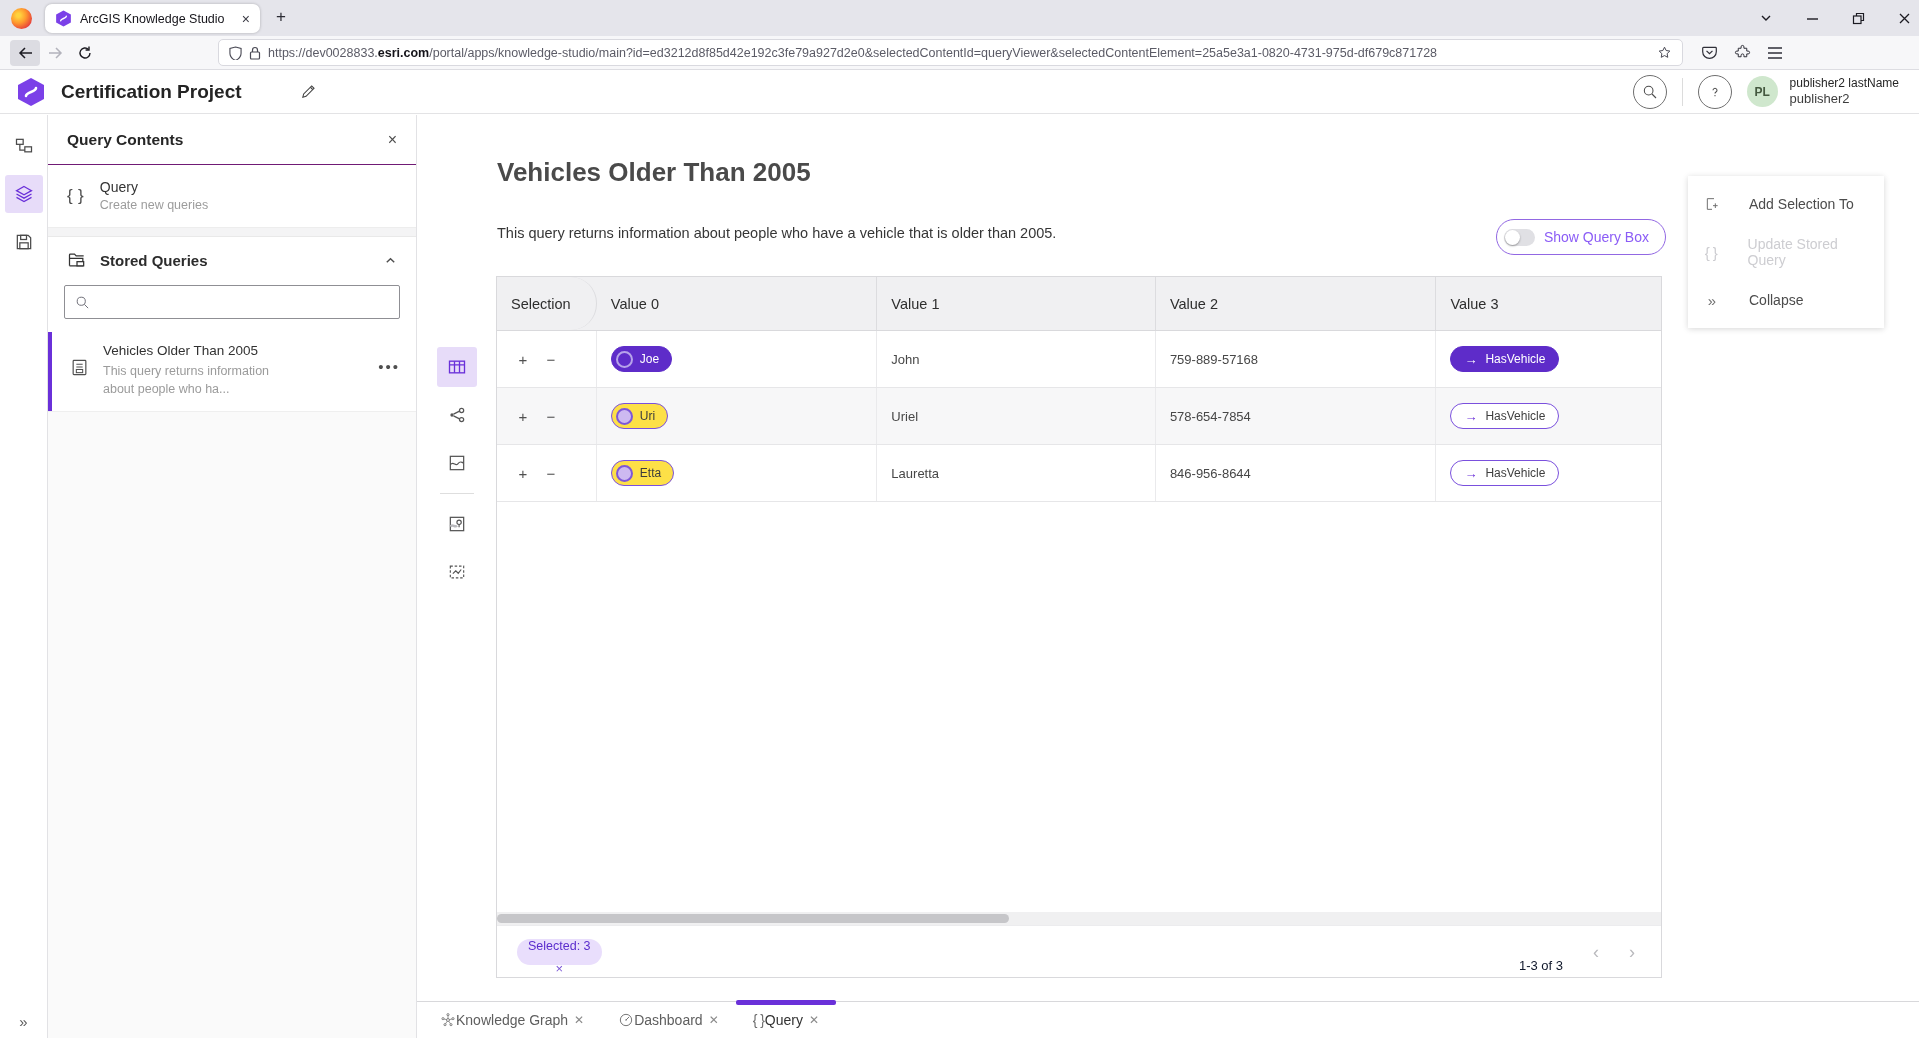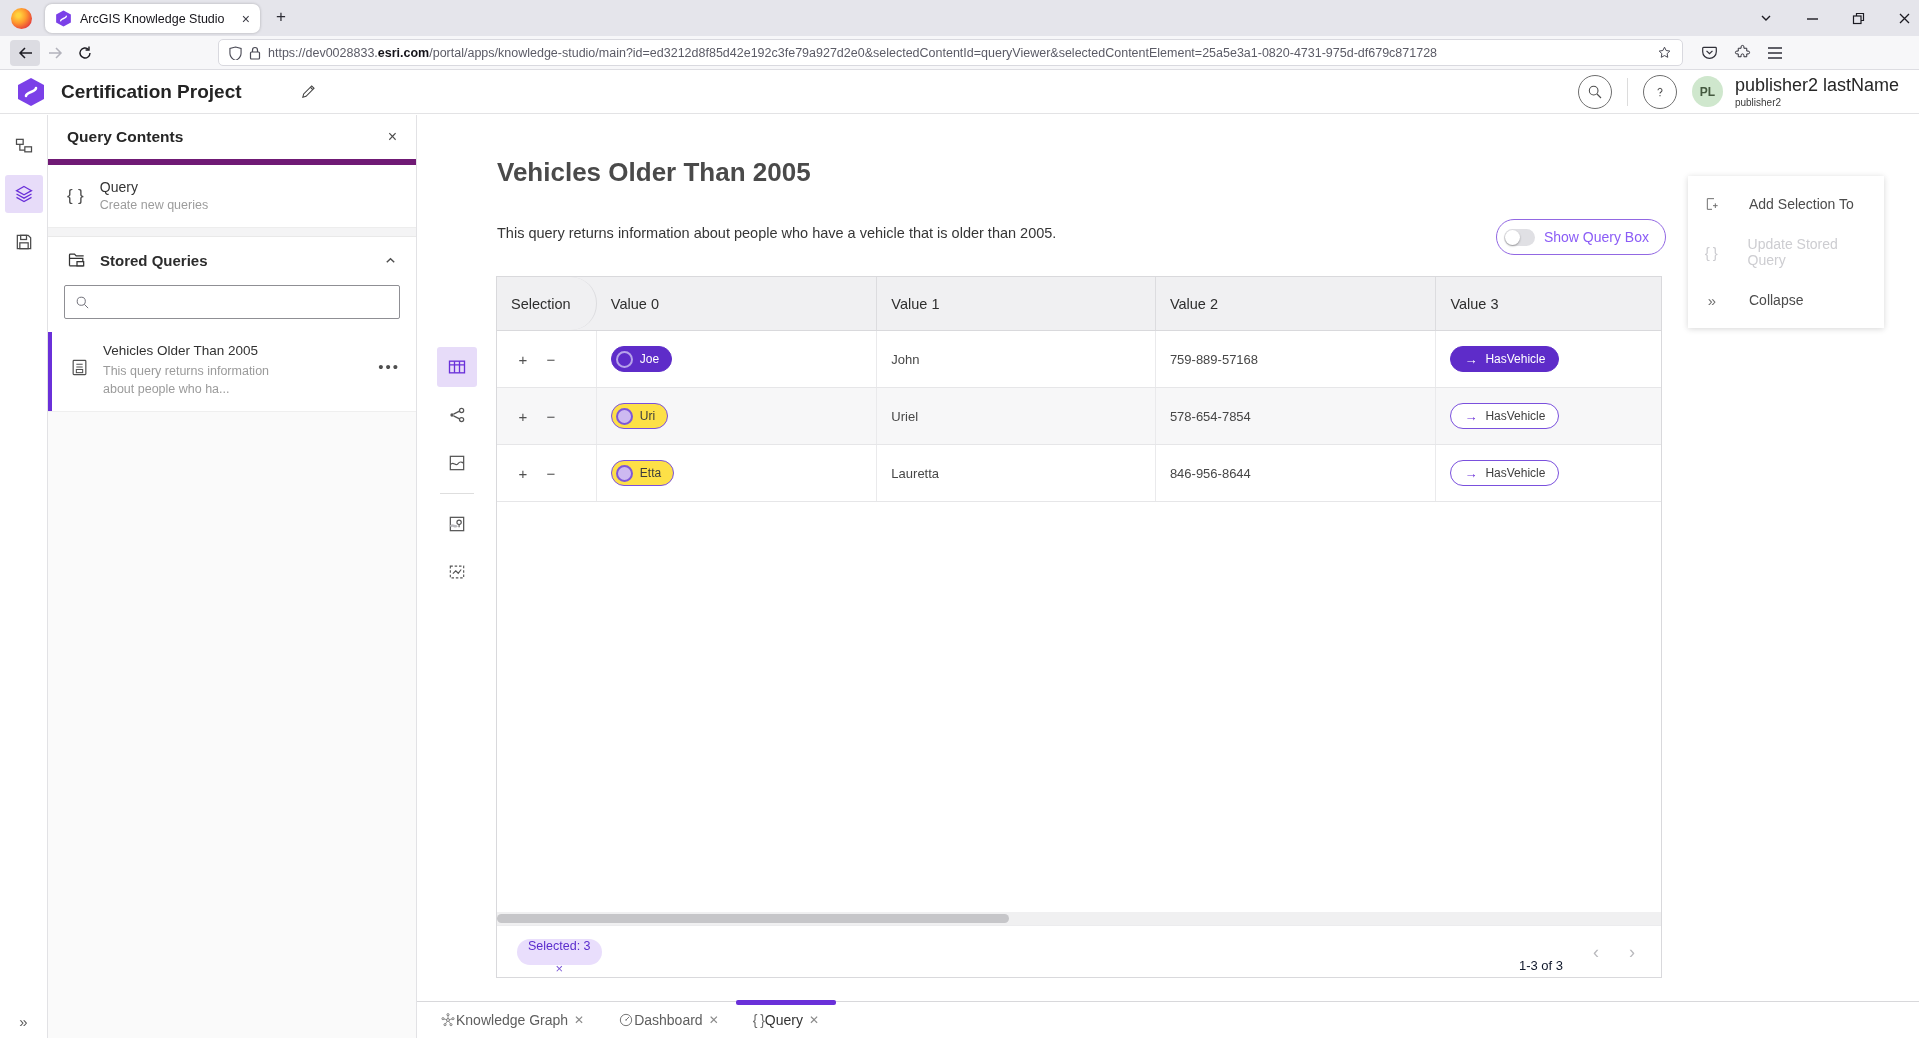--- a/index.html
+++ b/index.html
@@ -42,34 +42,34 @@
   .app-logo{width:30px;height:30px;}
   .project-title{font-size:19px;font-weight:700;color:#242424;margin-left:15px;}
   .edit-btn{background:none;border:none;margin-left:58px;color:#3f3f3f;display:flex;cursor:pointer;}
   .header-right{margin-left:auto;display:flex;align-items:center;}
   .circle-btn{width:34px;height:34px;border-radius:50%;border:1px solid #6f6f6f;background:#fff;color:#4c4c4c;
     display:flex;align-items:center;justify-content:center;cursor:pointer;}
   .hdr-divider{width:1px;height:28px;background:#dcdcdc;margin:0 15px;}
   .avatar{width:31px;height:31px;border-radius:50%;background:var(--avatar-bg);color:#44593f;font-size:12px;font-weight:700;
     display:flex;align-items:center;justify-content:center;margin:0 12px 0 15px;cursor:pointer;}
   .user-block{line-height:1.25;margin-right:4px;}
-  .user-name{font-size:18px;color:#262626;}
-  .user-sub{font-size:10px;color:#3c3c3c;}
+  .user-name{font-size:12px;color:#262626;}
+  .user-sub{font-size:13px;color:#3c3c3c;}
 
   
   .workspace{position:absolute;top:115px;left:0;right:0;bottom:0;display:flex;}
 
   .left-rail{width:48px;border-right:1px solid #e2e2e5;background:#fff;display:flex;flex-direction:column;align-items:center;padding-top:12px;}
   .rail-btn{width:38px;height:38px;border:none;background:none;color:#4b4b4b;display:flex;align-items:center;justify-content:center;
     border-radius:3px;margin-bottom:10px;cursor:pointer;}
   .rail-btn.selected{background:var(--accent-light-bg);color:var(--accent);}
   .rail-expand{margin-top:auto;margin-bottom:8px;background:none;border:none;font-size:15px;color:#5c5c5c;cursor:pointer;}
 
   .query-panel{width:369px;border-right:1px solid #e2e2e5;background:#fff;display:flex;flex-direction:column;}
-  .panel-header{height:50px;display:flex;align-items:center;padding:0 19px;border-bottom:6px solid #701a75;}
+  .panel-header{height:50px;display:flex;align-items:center;padding:0 19px;border-bottom:1px solid #701a75;}
   .panel-title{font-size:15.5px;font-weight:700;color:#262626;}
   .panel-close{margin-left:auto;background:none;border:none;font-size:16px;color:#4d4d4d;cursor:pointer;}
   .query-item{display:flex;align-items:center;gap:15px;padding:14px 19px 15px;border-bottom:1px solid #ededed;cursor:pointer;}
   .braces-icon{font-size:17px;color:#4f4f4f;letter-spacing:1px;}
   .qi-title{font-size:14px;color:#333;margin-bottom:3px;}
   .qi-sub{font-size:12.5px;color:#9c9c9c;}
   .section-band{height:9px;background:#f4f4f5;border-bottom:1px solid #e9e9e9;}
   .stored-header{height:46px;display:flex;align-items:center;gap:13px;padding:0 19px;cursor:pointer;}
   .stored-header .label{font-size:15px;font-weight:700;color:#2c2c2c;}
   .stored-header .chev{margin-left:auto;color:#4f4f4f;display:flex;}

